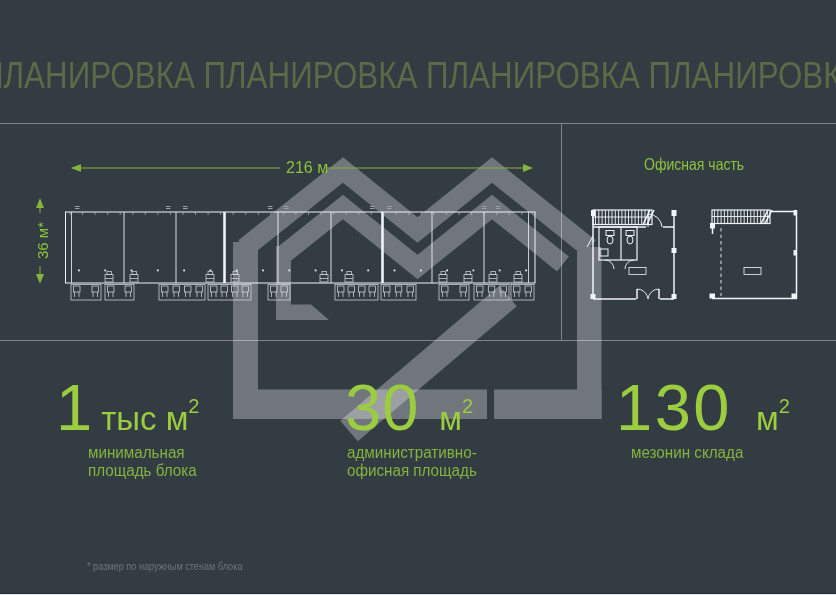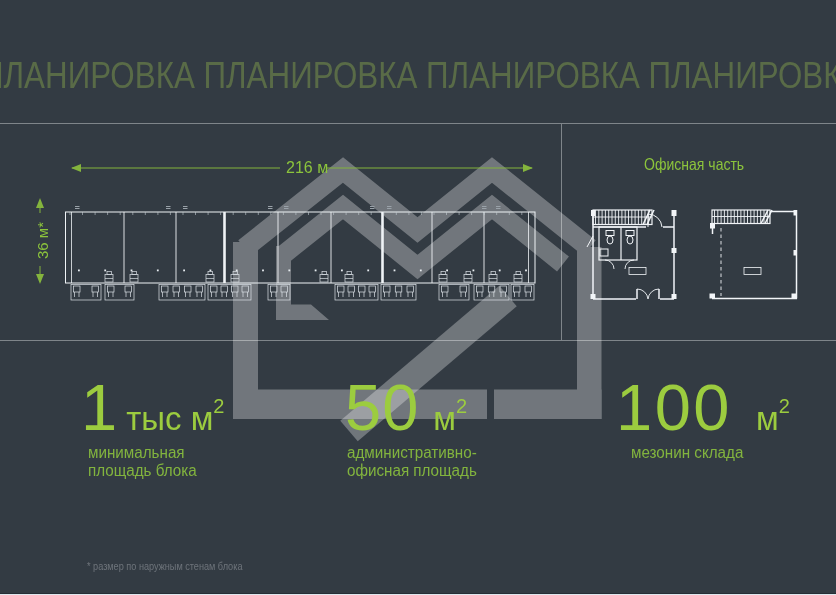--- a/index.html
+++ b/index.html
@@ -369,19 +369,19 @@
 <path d="M 533,168 l -10,-4 v 8 z" stroke="none"></path>
 <line x1="40" y1="200" x2="40" y2="213"></line>
 <line x1="40" y1="266" x2="40" y2="282"></line>
 <path d="M 40,198 l -4,10 h 8 z" stroke="none"></path>
 <path d="M 40,284 l -4,-10 h 8 z" stroke="none"></path>
 </g>
 <text x="286" y="173" fill="#8CC43C" font-size="16">216 м</text>
 <text x="48" y="259" fill="#8CC43C" font-size="15" transform="rotate(-90 48 259)">36 м*</text>
 </svg>
 <div id="ofc" class="abs">Офисная часть</div>
-<div class="abs numbox" style="left:81px;top:370px;text-align:right;"><span class="num">1</span><span class="num unit" style="margin-left:8px">тыс м<span class="sup">2</span></span></div>
-<div class="abs numbox" style="left:345px;top:370px;"><span class="num">50</span><span class="num unit" style="margin-left:14px">м<span class="sup">2</span></span></div>
-<div class="abs numbox" style="left:616px;top:370px;"><span class="num" style="letter-spacing:2.5px">100</span><span class="num unit" style="margin-left:24px">м<span class="sup">2</span></span></div>
+<div class="abs numbox" style="left:56px;top:370px;text-align:right;"><span class="num">1</span><span class="num unit" style="margin-left:8px">тыс м<span class="sup">2</span></span></div>
+<div class="abs numbox" style="left:345px;top:370px;"><span class="num">30</span><span class="num unit" style="margin-left:20px">м<span class="sup">2</span></span></div>
+<div class="abs numbox" style="left:616px;top:370px;"><span class="num" style="letter-spacing:2.5px">130</span><span class="num unit" style="margin-left:24px">м<span class="sup">2</span></span></div>
 <div class="abs lbl" style="left:88px;top:443.5px;">минимальная<br>площадь блока</div>
 <div class="abs lbl" style="left:347px;top:443.5px;">административно-<br>офисная площадь</div>
 <div class="abs lbl" style="left:631px;top:443.5px;">мезонин склада</div>
 <div id="foot" class="abs">* размер по наружным стенам блока</div>
 
 </body></html>

